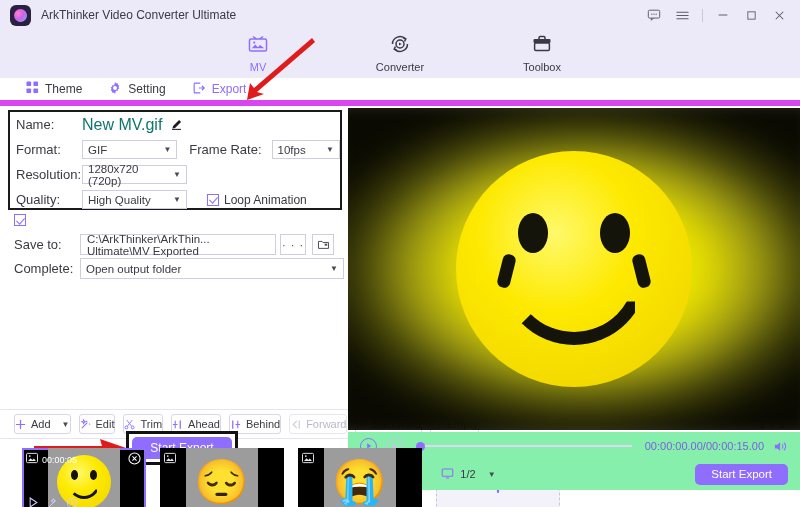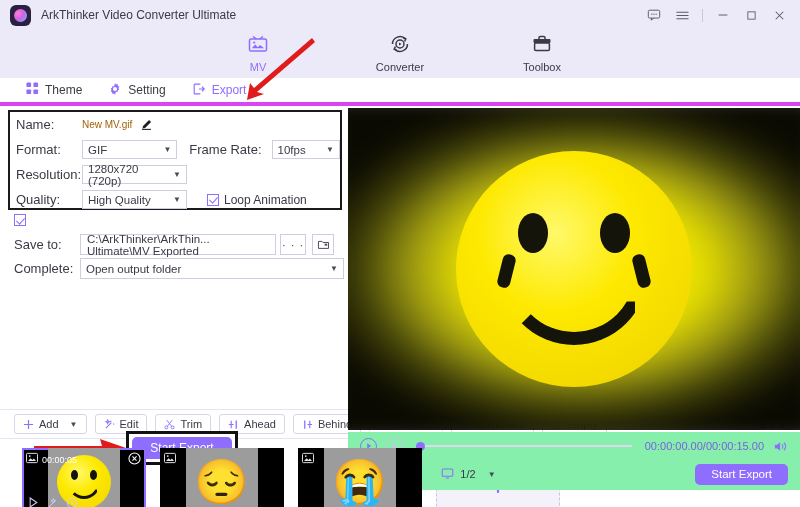--- a/index.html
+++ b/index.html
@@ -50,39 +50,39 @@
   }
   .navitem {
     width: 86px; display: flex; flex-direction: column;
     align-items: center; gap: 2px; color: #3a3a45;
   }
   .navitem.active { color: #8e6dff; }
   .navitem .nlabel { font-size: 11px; }
 
   
   .subtabs {
-    height: 28px; background: #ffffff; border-bottom: 4px solid #d946ef;
+    height: 28px; background: #ffffff; border-bottom: 6px solid #d946ef;
     display: flex; align-items: center; gap: 26px; padding-left: 26px;
   }
   .subtab { display: flex; align-items: center; gap: 6px; font-size: 12px; color: #3a3a45; }
   .subtab.active { color: #8e6dff; }
 
   
   .body { display: flex; height: 303px; }
   .leftpane { width: 348px; position: relative; padding: 0; background: #fff; }
   .rightpane { width: 452px; position: relative; background: #fff; }
 
   
   .settings-box {
     position: absolute; left: 8px; top: 4px; width: 334px; height: 100px;
     border: 2px solid #1a1a1a;
   }
   .formrow { display: flex; align-items: center; height: 25px; padding-left: 6px; }
   .flabel { width: 66px; font-size: 13px; color: #3a3a45; flex: none; }
-  .fvalue { font-size: 10px; color: #a16207; }
+  .fvalue { font-size: 16px; color: #0f766e; }
   .select {
     height: 19px; border: 1px solid #cfcde0; background: #fff;
     display: flex; align-items: center; justify-content: space-between;
     padding: 0 5px; font-size: 11.5px; color: #3a3a45;
   }
   .caret { font-size: 8px; color: #4a4a58; margin-left: 6px; }
   .pencil { margin-left: 8px; color: #1d1d22; display: flex; }
 
   .chk { display: flex; align-items: center; gap: 5px; font-size: 12px; color: #3a3a45; }
   .chkbox {
@@ -174,21 +174,21 @@
     background: #8e6dff; color: #fff; font-size: 11.5px;
     display: flex; align-items: center; justify-content: center;
   }
 
   
   .toolbar {
     height: 30px; border-top: 1px solid #e6e4f2; border-bottom: 1px solid #e6e4f2;
     display: flex; align-items: center; padding: 0 14px; gap: 8px; background: #fff;
   }
   .tbtn {
-    height: 20px; padding: 0 8px; border: 1px solid #d8d5e8; border-radius: 3px;
+    height: 20px; padding: 0 0; border: 1px solid #d8d5e8; border-radius: 3px;
     display: flex; align-items: center; gap: 5px; font-size: 11px; color: #3a3a45;
     background: #fff;
   }
   .tbtn .ti { color: #8e6dff; display: flex; }
   .tbtn.disabled { color: #b9b7c7; border-color: #e8e6f0; }
   .tbtn.disabled .ti { color: #cdcbdb; }
   .pager { margin-left: auto; font-size: 11px; color: #3a3a45; letter-spacing: 1px; }
 
   
   .filmstrip {

